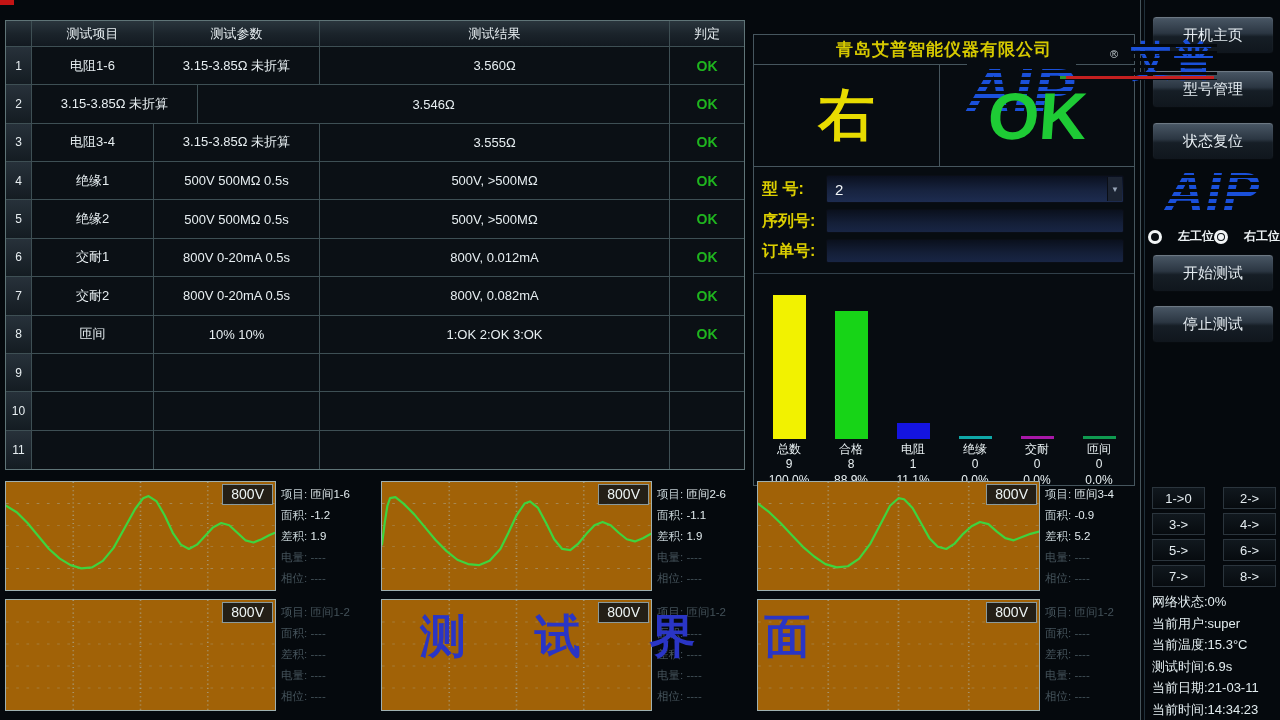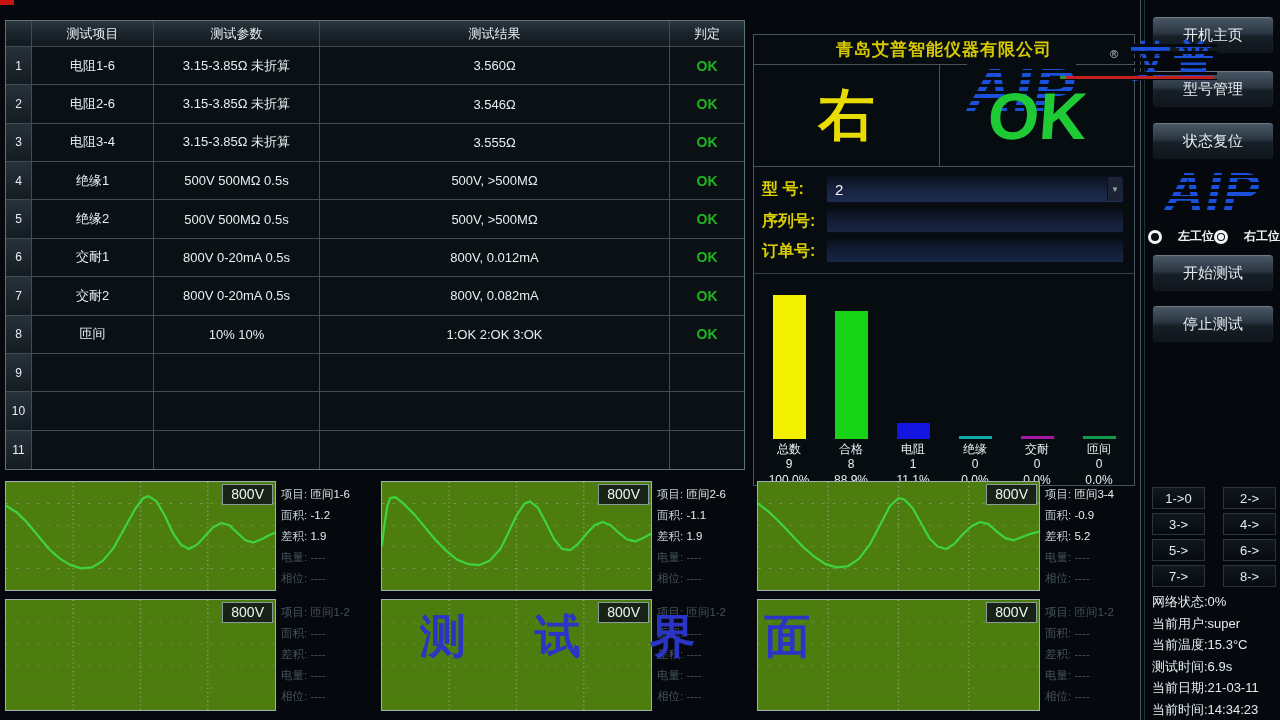--- a/index.html
+++ b/index.html
@@ -91,21 +91,21 @@
   .status-list div { line-height:21.5px; white-space:nowrap; }
 
   
   .wave-panel { position:absolute; display:flex; }
   .wp0 { left:5px;   top:481px; width:366px; height:110px; }
   .wp1 { left:381px; top:481px; width:366px; height:110px; }
   .wp2 { left:757px; top:481px; width:378px; height:110px; }
   .wp3 { left:5px;   top:599px; width:366px; height:112px; }
   .wp4 { left:381px; top:599px; width:366px; height:112px; }
   .wp5 { left:757px; top:599px; width:378px; height:112px; }
-  .plot { flex:1; position:relative; border:1px solid #9fb0b0; background:#4d7c0f; margin-right:5px;text-decoration:underline; }
+  .plot { flex:1; position:relative; border:1px solid #9fb0b0; background:#a16207; margin-right:5px;text-decoration:underline; }
   .plot svg { position:absolute; inset:0; width:100%; height:100%; }
   .vlabel { position:absolute; top:2px; right:2px; height:21px; line-height:19px; padding:0 8px;
             border:1px solid #8b9a9b; background:rgba(14,20,25,.85); color:#eef5f5; font-size:14px; z-index:2; }
   .winfo { flex:0 0 90px; padding-top:3px; font-size:11.5px; }
   .wi-row { line-height:21px; white-space:nowrap; }
   .wi-label { color:#c2ced2; } .wi-value { color:#e2ebee; }
   .wi-row.dim .wi-label, .wi-row.dim .wi-value { color:#44525a; }
 
   
   .wm-interface { position:absolute; left:420px; top:606px; z-index:50; font-size:46px; font-weight:700;
@@ -134,21 +134,20 @@
     </div>
     <div class="t-row">
       <div class="t-cell c-num">1</div>
       <div class="t-cell c-item">电阻1-6</div>
       <div class="t-cell c-param">3.15-3.85Ω 未折算</div>
       <div class="t-cell c-result">3.560Ω</div>
       <div class="t-cell c-verdict ok-green">OK</div>
     </div>
     <div class="t-row">
       <div class="t-cell c-num">2</div>
-      <div class="t-cell c-item">电阻2-6</div>
       <div class="t-cell c-param">3.15-3.85Ω 未折算</div>
       <div class="t-cell c-result">3.546Ω</div>
       <div class="t-cell c-verdict ok-green">OK</div>
     </div>
     <div class="t-row">
       <div class="t-cell c-num">3</div>
       <div class="t-cell c-item">电阻3-4</div>
       <div class="t-cell c-param">3.15-3.85Ω 未折算</div>
       <div class="t-cell c-result">3.555Ω</div>
       <div class="t-cell c-verdict ok-green">OK</div>

